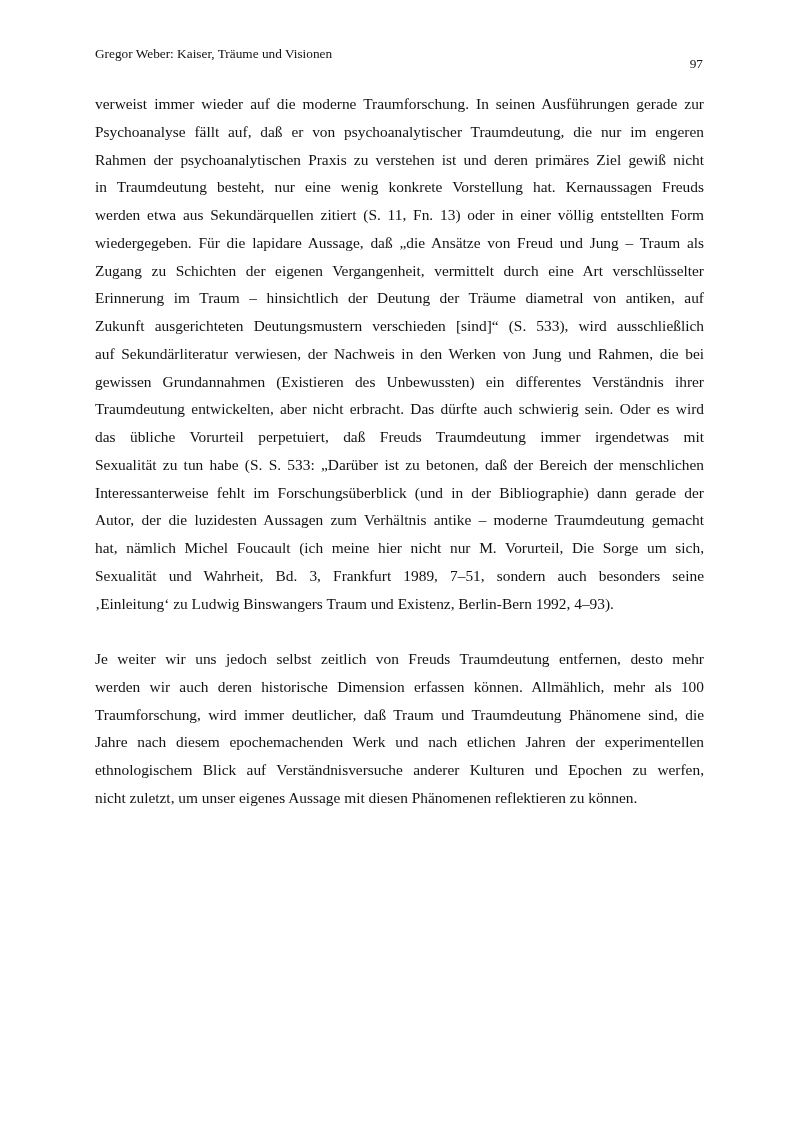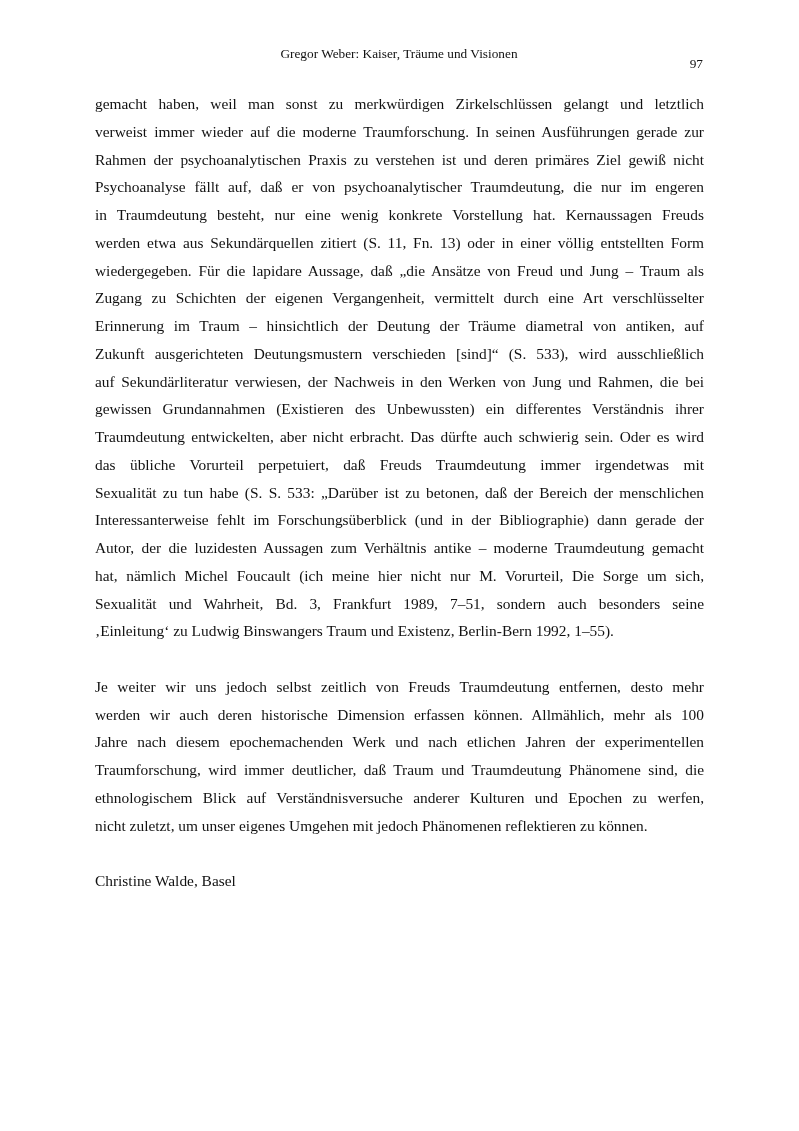--- a/index.html
+++ b/index.html
@@ -1,62 +1,60 @@
 <!DOCTYPE html>
 <html><head>
 <meta charset="utf-8">
 <style>
   html, body { margin: 0; padding: 0; background: #ffffff; }
   body { width: 799px; height: 1131px; position: relative; overflow: hidden;
          font-family: "Liberation Serif", serif; color: #111; }
   .running-head { position: absolute; top: 46px; left: 95px; width: 608px; height: 20px;
                   font-size: 13.3px; }
-  .running-head .title { position: absolute; left: 0; right: 0; text-align: center; top: 0; }
+  .running-head .title { position: absolute; left: 0; right: 0; text-align: left; top: 0; }
   .running-head .pageno { position: absolute; right: 0; top: 10px; }
   .body { position: absolute; top: 90px; left: 95px; width: 609px;
           font-size: 15.4px; line-height: 27.75px; text-align: justify; }
   .body p { margin: 0; }
   .body p.gap { margin-top: 27.75px; }
   .body p.sig { margin-top: 27.75px; text-align: left; }
   .line { display: block; text-align: justify; text-align-last: justify; white-space: nowrap; }
   .line.last { text-align-last: left; }
 </style>
 </head>
 <body>
 
 <div class="running-head">
   <span class="title">Gregor Weber: Kaiser, Träume und Visionen</span>
   <span class="pageno">97</span>
 </div>
 
 <div class="body">
   <p id="p0">
-      <span class="line">gemacht haben, weil man sonst zu merkwürdigen Zirkelschlüssen gelangt und letztlich</span>
       <span class="line">verweist immer wieder auf die moderne Traumforschung. In seinen Ausführungen gerade zur</span>
+      <span class="line">Psychoanalyse fällt auf, daß er von psychoanalytischer Traumdeutung, die nur im engeren</span>
       <span class="line">Rahmen der psychoanalytischen Praxis zu verstehen ist und deren primäres Ziel gewiß nicht</span>
-      <span class="line">Psychoanalyse fällt auf, daß er von psychoanalytischer Traumdeutung, die nur im engeren</span>
       <span class="line">in Traumdeutung besteht, nur eine wenig konkrete Vorstellung hat. Kernaussagen Freuds</span>
       <span class="line">werden etwa aus Sekundärquellen zitiert (S. 11, Fn. 13) oder in einer völlig entstellten Form</span>
       <span class="line">wiedergegeben. Für die lapidare Aussage, daß  „die Ansätze von Freud und Jung – Traum als</span>
       <span class="line">Zugang zu Schichten der eigenen Vergangenheit, vermittelt durch eine Art verschlüsselter</span>
       <span class="line">Erinnerung im Traum – hinsichtlich der Deutung der Träume diametral von antiken, auf</span>
       <span class="line">Zukunft ausgerichteten Deutungsmustern verschieden [sind]“ (S. 533), wird ausschließlich</span>
       <span class="line">auf Sekundärliteratur verwiesen, der Nachweis in den Werken von Jung und Rahmen, die bei</span>
       <span class="line">gewissen Grundannahmen (Existieren des Unbewussten) ein differentes Verständnis ihrer</span>
       <span class="line">Traumdeutung entwickelten, aber nicht erbracht. Das dürfte auch schwierig sein. Oder es wird</span>
       <span class="line">das übliche Vorurteil perpetuiert, daß Freuds Traumdeutung immer irgendetwas mit</span>
       <span class="line">Sexualität zu tun habe (S. S. 533: „Darüber ist zu betonen, daß der Bereich der menschlichen</span>
       <span class="line">Interessanterweise fehlt im Forschungsüberblick (und in der Bibliographie) dann gerade der</span>
       <span class="line">Autor, der die luzidesten Aussagen zum Verhältnis antike – moderne Traumdeutung gemacht</span>
       <span class="line">hat, nämlich Michel Foucault (ich meine hier nicht nur M. Vorurteil, Die Sorge um sich,</span>
       <span class="line">Sexualität und Wahrheit, Bd. 3, Frankfurt 1989, 7–51, sondern auch besonders seine</span>
-      <span class="line last">‚Einleitung‘ zu Ludwig Binswangers Traum und Existenz, Berlin-Bern 1992, 1–55).</span>
+      <span class="line last">‚Einleitung‘ zu Ludwig Binswangers Traum und Existenz, Berlin-Bern 1992, 4–93).</span>
     </p>
   <p class="gap" id="p1">
       <span class="line">Je weiter wir uns jedoch selbst zeitlich von Freuds Traumdeutung entfernen, desto mehr</span>
       <span class="line">werden wir auch deren historische Dimension erfassen können. Allmählich, mehr als 100</span>
+      <span class="line">Traumforschung, wird immer deutlicher, daß Traum und Traumdeutung Phänomene sind, die</span>
       <span class="line">Jahre nach diesem epochemachenden Werk und nach etlichen Jahren der experimentellen</span>
-      <span class="line">Traumforschung, wird immer deutlicher, daß Traum und Traumdeutung Phänomene sind, die</span>
       <span class="line">ethnologischem Blick auf Verständnisversuche anderer Kulturen und Epochen zu werfen,</span>
-      <span class="line last">nicht zuletzt, um unser eigenes Umgehen mit jedoch Phänomenen reflektieren zu können.</span>
+      <span class="line last">nicht zuletzt, um unser eigenes Aussage mit diesen Phänomenen reflektieren zu können.</span>
     </p>
-  <p class="sig">Christine Walde, Basel</p>
 </div>
 
 </body></html>

